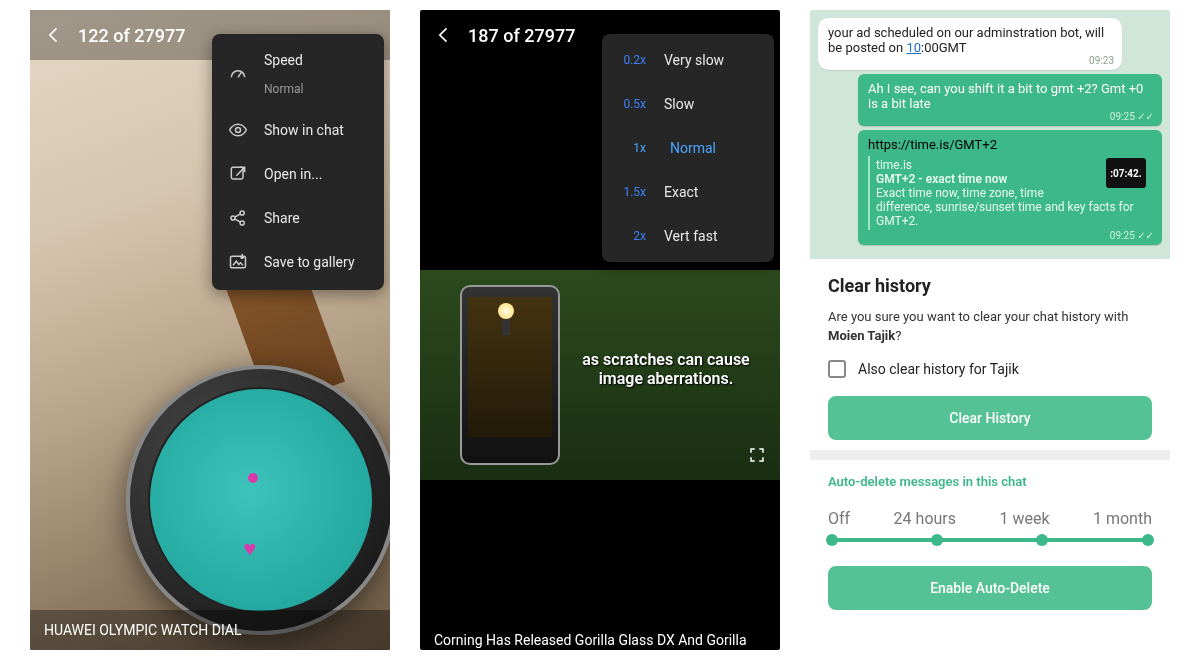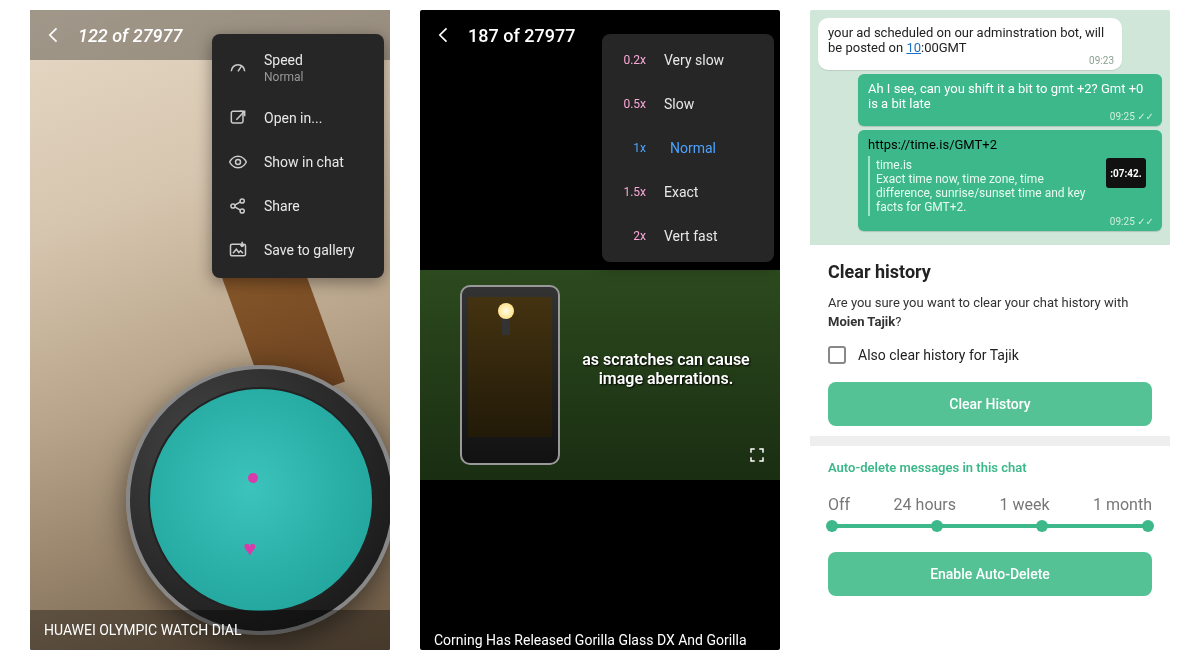--- a/index.html
+++ b/index.html
@@ -25,37 +25,36 @@
   .s1-bg {
     position: absolute; inset: 0;
     background: linear-gradient(160deg, #e6d9c6 0%, #d6c5ae 30%, #b8a48a 55%, #6b5842 100%);
   }
   .s1-topbar {
     position: absolute; top: 0; left: 0; right: 0; height: 50px;
     display: flex; align-items: center; gap: 14px; padding: 0 14px;
     color: #fff; font-size: 18px; font-weight: 500;
     background: rgba(0,0,0,0.3);
     z-index: 5;
-    font-style: italic;
   }
   .back-arrow { width: 20px; height: 20px; display: flex; align-items: center; justify-content: center; }
   .s1-menu {
     position: absolute; top: 24px; right: 6px;
     background: #262626; border-radius: 8px;
     padding: 6px 0; width: 172px; z-index: 10;
     box-shadow: 0 4px 16px rgba(0,0,0,0.4);
   }
   .s1-menu-item {
     display: flex; align-items: center; gap: 16px;
     padding: 12px 16px; color: #e8e8e8; font-size: 14px;
     cursor: pointer;
   }
   .s1-menu-item .icon { width: 20px; height: 20px; display:flex; align-items:center; justify-content:center; color: #ccc;}
   .s1-menu-item .sub { font-size: 12px; color: #999; }
-  .s1-menu-item .col { display:flex; flex-direction:column; gap:2px;}
+  .s1-menu-item .col { display:flex; flex-direction:column; gap:14px;}
   .s1-caption {
     position: absolute; bottom: 0; left: 0; right: 0;
     padding: 12px 14px; color: #fff; font-size: 14px;
     background: rgba(0,0,0,0.35);
   }
   .watch {
     position: absolute; left: 96px; top: 355px; width: 270px; height: 270px;
     border-radius: 50%; 
     background: radial-gradient(circle at 30% 30%, #444, #111);
     border: 4px solid #888;
@@ -84,21 +83,21 @@
     position: absolute; top: 24px; right: 6px;
     background: #262626; border-radius: 8px;
     padding: 4px 0; width: 172px; z-index: 10;
     box-shadow: 0 4px 16px rgba(0,0,0,0.4);
   }
   .s2-speed-item {
     display: flex; align-items: center; gap: 18px;
     padding: 14px 16px; color: #e8e8e8; font-size: 14px;
     cursor: pointer;
   }
-  .s2-speed-item .mult { width: 28px; text-align: right; font-size: 12px; color: #f9a8d4; }
+  .s2-speed-item .mult { width: 28px; text-align: right; font-size: 12px; color: #3b82f6; }
   .s2-speed-item.selected { color: #4aa3ff; gap: 24px; }
   .s2-speed-item.selected .mult { color: #4aa3ff; }
   .s2-video {
     position: absolute; left:0; right:0; top: 260px; height: 210px;
     background: linear-gradient(#2c4a1e, #1a2e12);
     display:flex; align-items:center; justify-content:flex-start;
   }
   .s2-phoneframe {
     margin-left: 40px; width: 100px; height: 180px;
     background: linear-gradient(#333,#111); border-radius: 10px;
@@ -208,34 +207,34 @@
           </svg>
       </span>
       <span class="col">
         <span>Speed</span>
         <span class="sub">Normal</span>
       </span>
     </div>
     <div class="s1-menu-item">
       <span class="icon">
         <svg viewBox="0 0 24 24" width="20" height="20" fill="none" stroke="#ccc" stroke-width="1.8">
+            <path d="M2 12s3.5-7 10-7 10 7 10 7-3.5 7-10 7S2 12 2 12z"></path>
+            <circle cx="12" cy="12" r="3"></circle>
+          </svg>
+      </span>
+      <span>Show in chat</span>
+    </div>
+    <div class="s1-menu-item">
+      <span class="icon">
+        <svg viewBox="0 0 24 24" width="20" height="20" fill="none" stroke="#ccc" stroke-width="1.8">
             <rect x="4" y="4" width="14" height="14" rx="2"></rect>
             <path d="M10 14 L20 4 M14 4h6v6"></path>
           </svg>
       </span>
       <span>Open in...</span>
-    </div>
-    <div class="s1-menu-item">
-      <span class="icon">
-        <svg viewBox="0 0 24 24" width="20" height="20" fill="none" stroke="#ccc" stroke-width="1.8">
-            <path d="M2 12s3.5-7 10-7 10 7 10 7-3.5 7-10 7S2 12 2 12z"></path>
-            <circle cx="12" cy="12" r="3"></circle>
-          </svg>
-      </span>
-      <span>Show in chat</span>
     </div>
     <div class="s1-menu-item">
       <span class="icon">
         <svg viewBox="0 0 24 24" width="20" height="20" fill="none" stroke="#ccc" stroke-width="1.8">
             <circle cx="6" cy="12" r="2.5"></circle>
             <circle cx="17" cy="6" r="2.5"></circle>
             <circle cx="17" cy="18" r="2.5"></circle>
             <path d="M8 11 L15 7 M8 13 L15 17"></path>
           </svg>
       </span>
@@ -319,20 +318,21 @@
       <span>Ah I see, can you shift it a bit to gmt +2? Gmt +0 is a bit late</span>
       <span class="bubble-time"><span>09:25</span> <span class="checks">✓✓</span></span>
       <div style="height:10px"></div>
     </div>
 
     <div class="bubble-out">
       <span class="linktxt">https://time.is/GMT+2</span>
       <div class="link-prev">
         <div class="link-prev-thumb">:07:42.</div>
         <div>time.is</div>
+        <div class="lp-title">GMT+2 - exact time now</div>
         <div>Exact time now, time zone, time difference, sunrise/sunset time and key facts for GMT+2.</div>
         <div style="clear:both"></div>
       </div>
       <span class="bubble-time"><span>09:25</span> <span class="checks">✓✓</span></span>
       <div style="height:10px"></div>
     </div>
   </div>
 
   <div class="s3-sheet">
     <div class="s3-title">Clear history</div>

